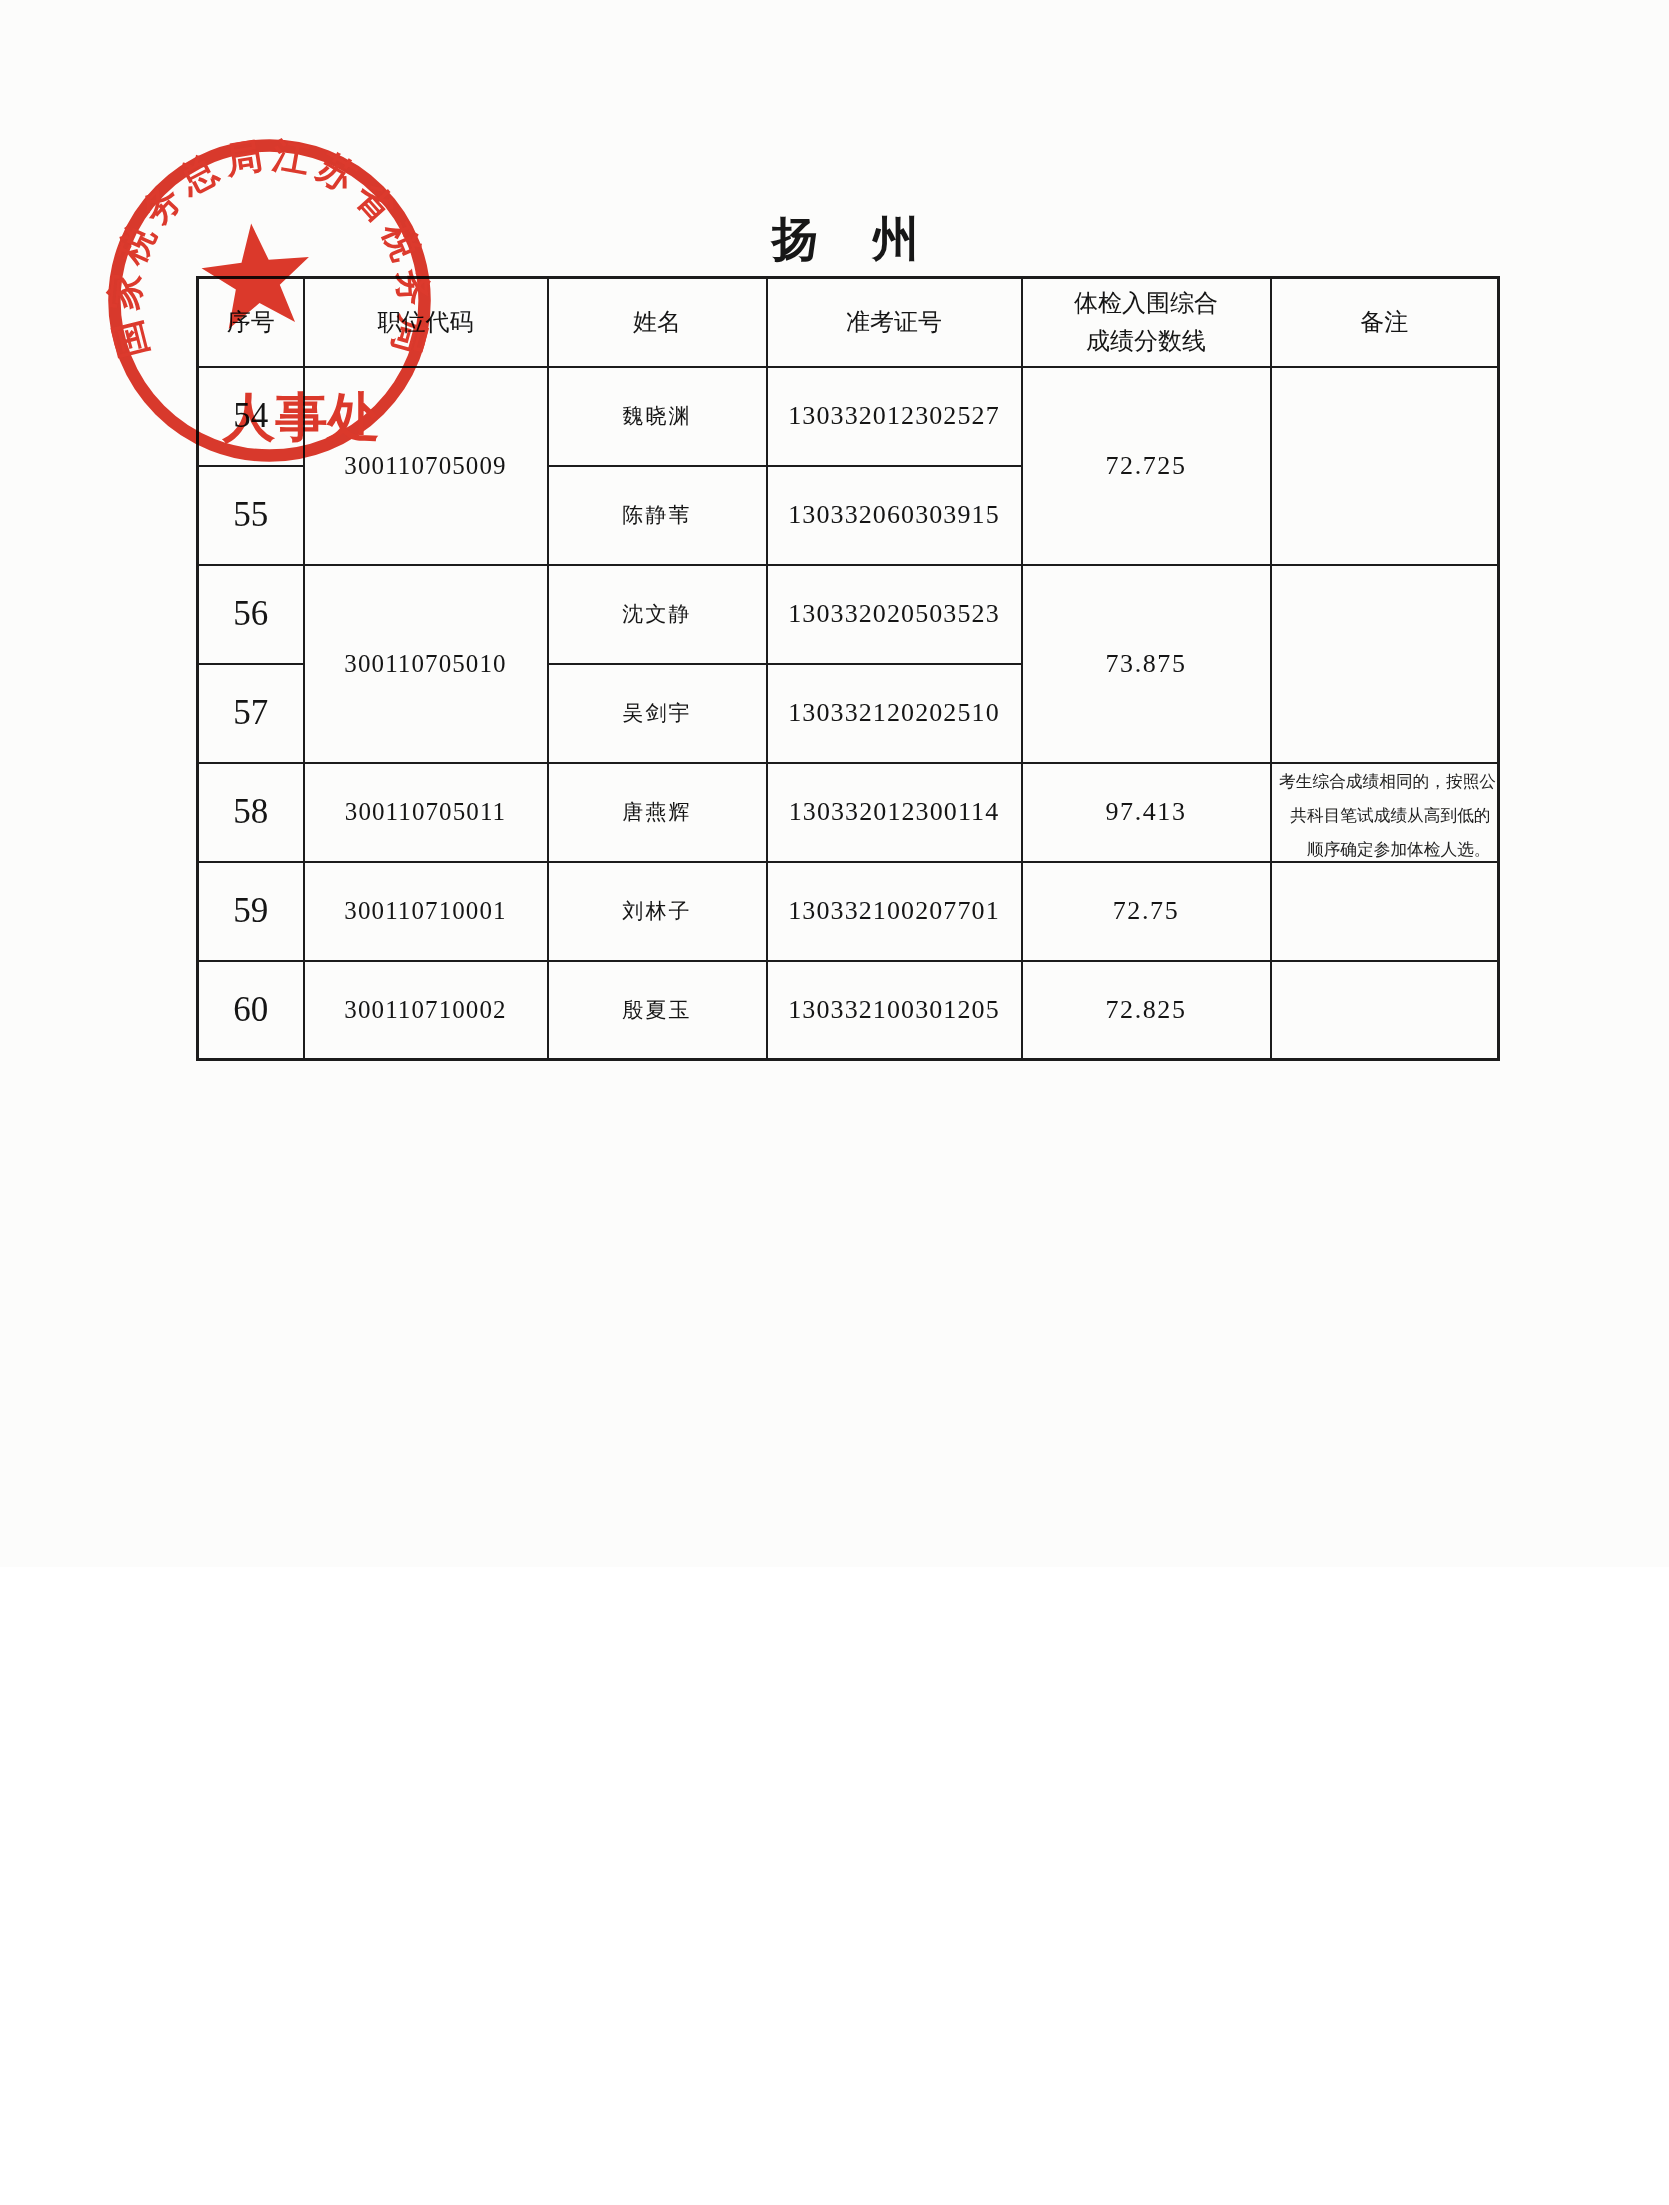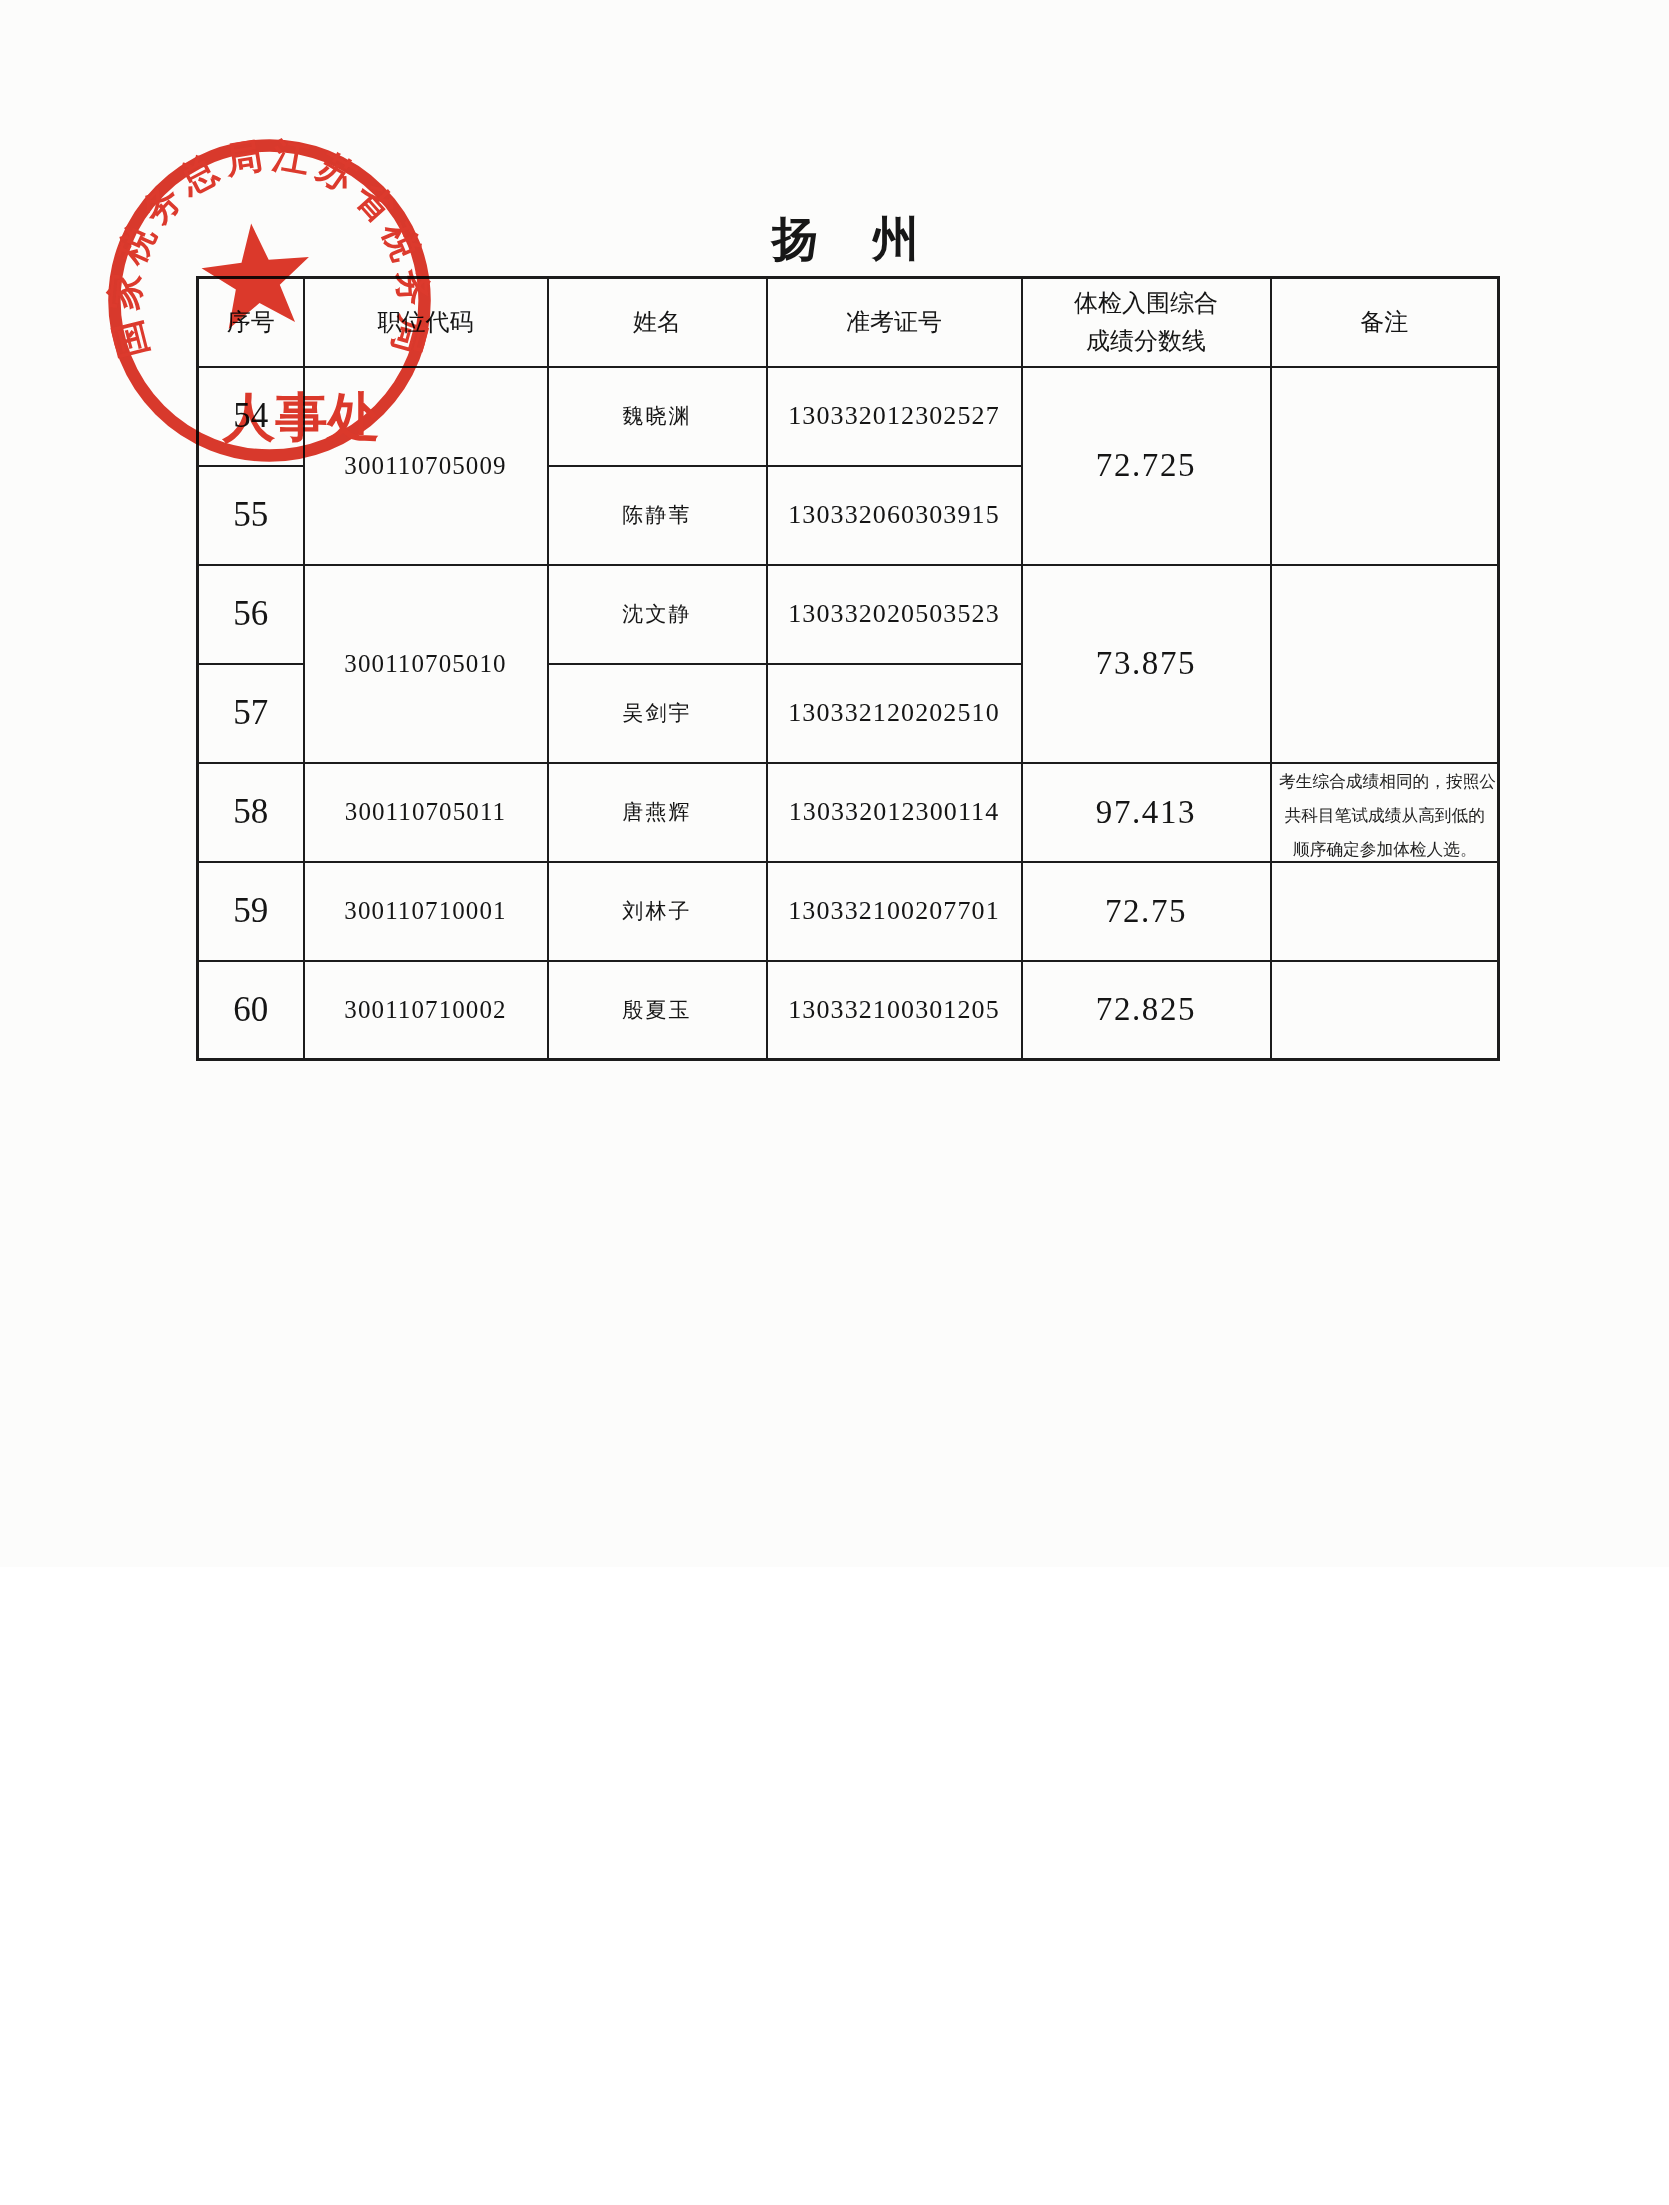--- a/index.html
+++ b/index.html
@@ -41,27 +41,27 @@
     overflow: hidden;
     font-weight: normal;
   }
   .score-table tr.header-row { height: 89px; }
   .score-table tr.body-row { height: 99px; }
   .hdr { font-size: 24px; line-height: 38px; }
   .cell-index { font-size: 35px; }
   .cell-code { font-size: 25px; letter-spacing: 1.1px; }
   .cell-name { font-size: 21px; letter-spacing: 2.2px; }
   .cell-ticket { font-size: 26px; letter-spacing: 1.1px; }
-  .cell-score { font-size: 33px; letter-spacing: 1.6px; }
+  .cell-score { font-size: 26px; letter-spacing: 1.6px; }
   .cell-remark { vertical-align: top; }
   .remark-clip {
     height: 96px;
     overflow: hidden;
     padding: 1.1px 6.5px 0 7.6px;
-    text-align: center;
+    text-align: right;
   }
   .remark-line {
     font-size: 16.7px;
     line-height: 34px;
     white-space: nowrap;
     color: #202020;
     font-family: "Liberation Sans", sans-serif;
   }
   .stamp {
     position: absolute;

